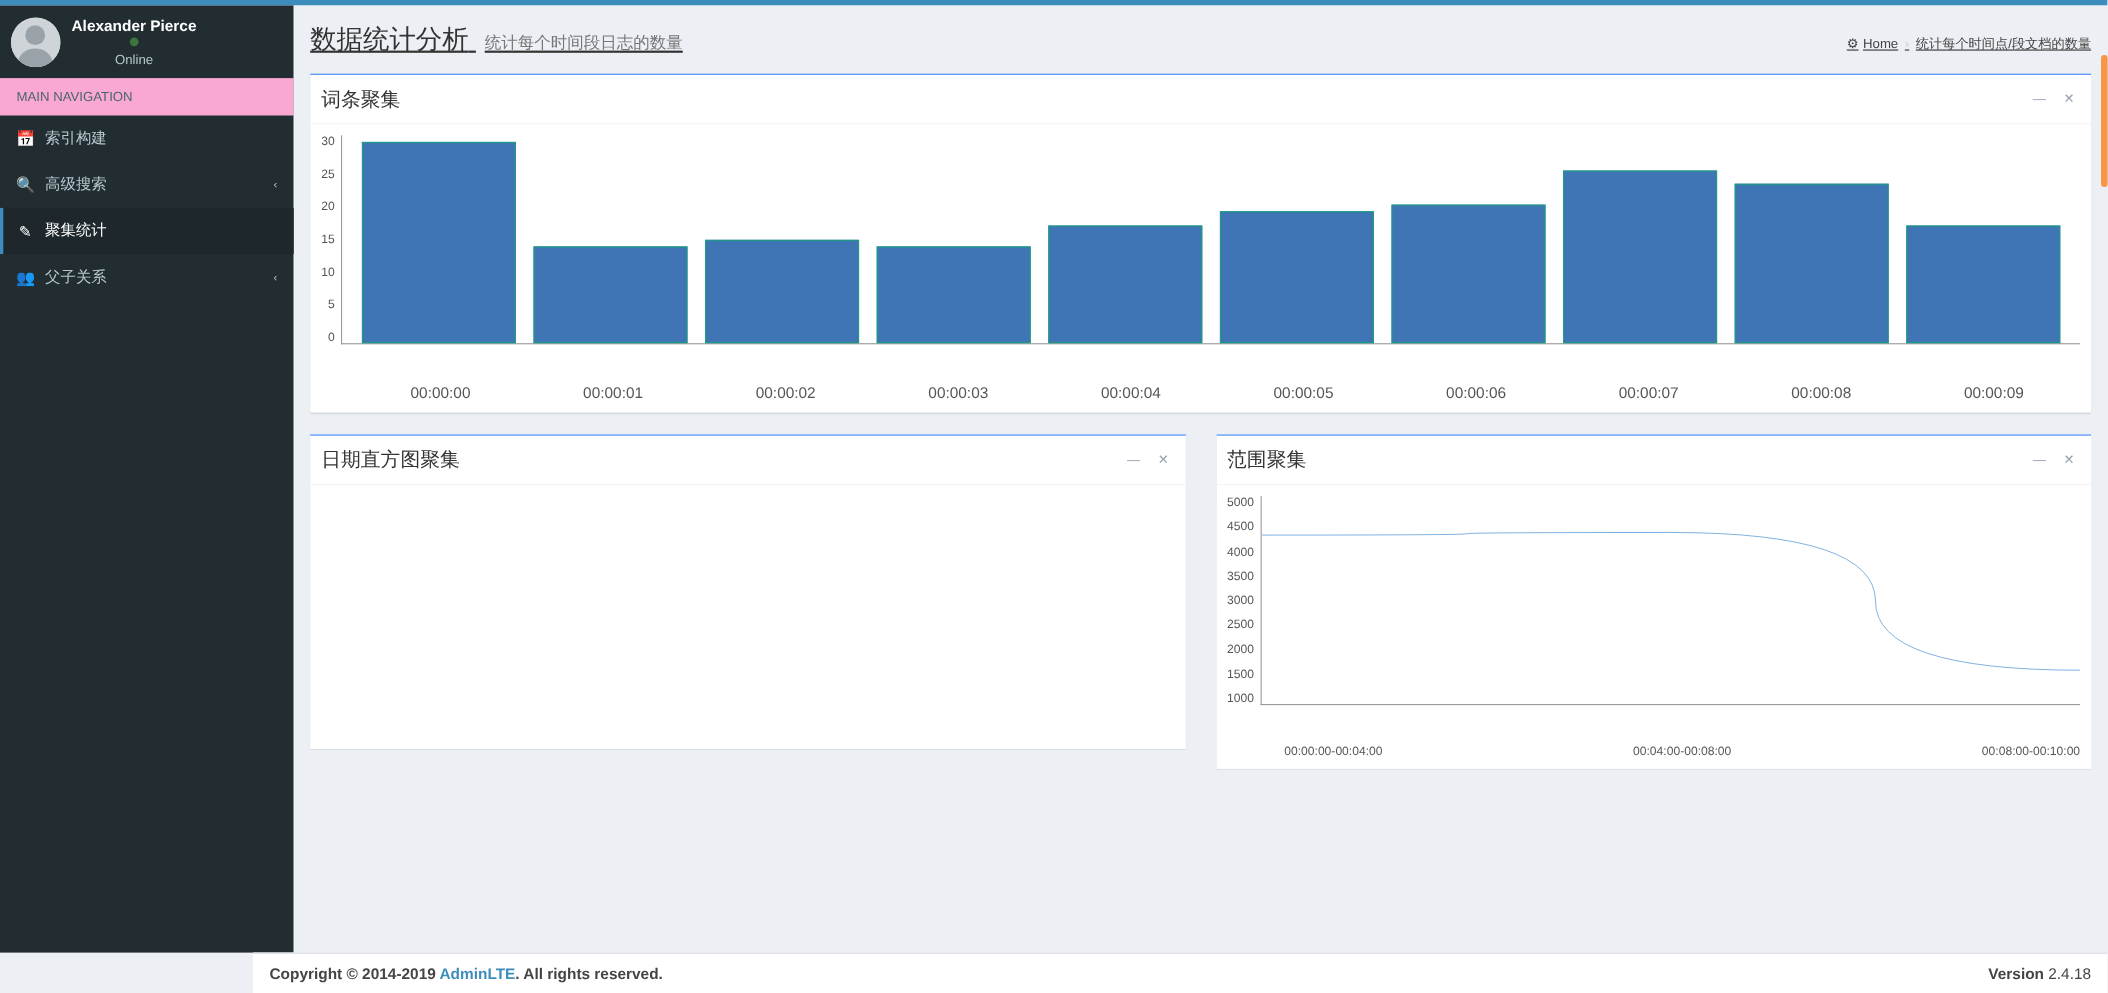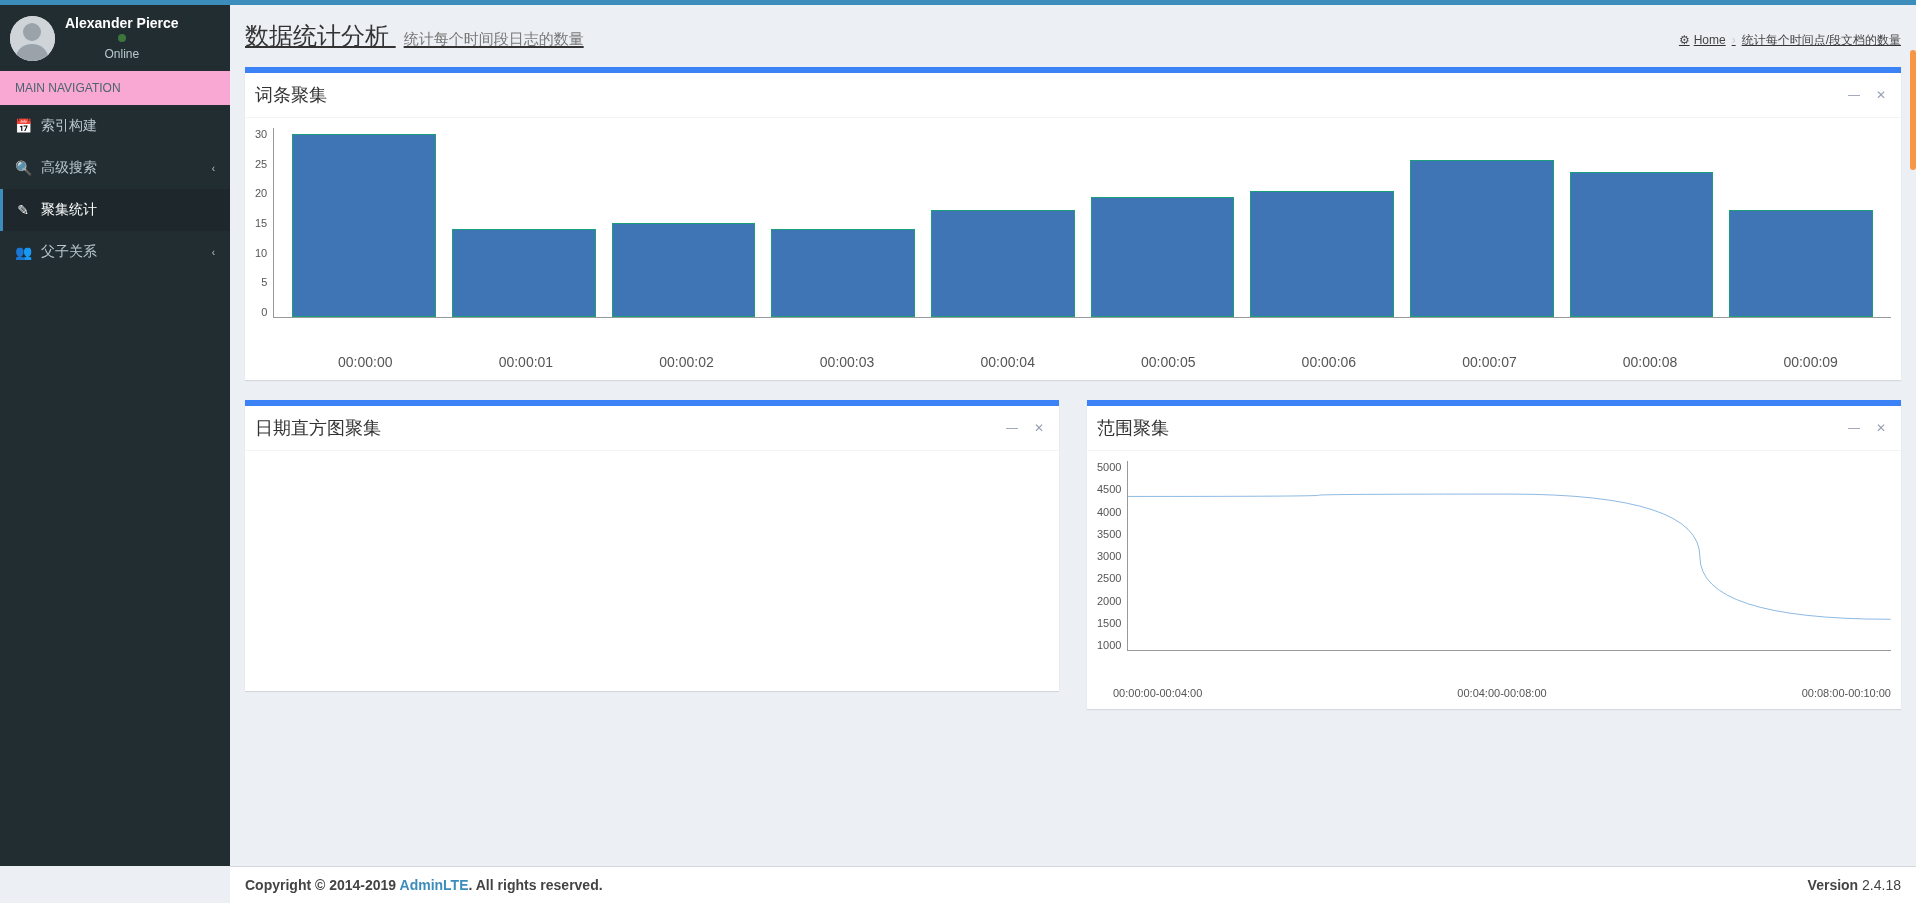--- a/index.html
+++ b/index.html
@@ -2,21 +2,21 @@
 <html><head>
 <meta charset="utf-8">
 <style>
 * { margin: 0; padding: 0; box-sizing: border-box; }
 body { font-family: "Source Sans Pro", "Helvetica Neue", Helvetica, Arial, sans-serif; font-size: 14px; background: #ecf0f5; color: #333; }
 .wrapper { display: flex; min-height: 100vh; flex-direction: column; }
 .topbar { height: 5px; background: #3c8dbc; }
 .main { display: flex; flex: 1; }
 
 
-.sidebar { width: 230px; background: #222d32; color: #b8c7ce; display: flex; flex-direction: column; }
+.sidebar { width: 267px; background: #222d32; color: #b8c7ce; display: flex; flex-direction: column; }
 .user-panel { padding: 10px; display: flex; align-items: center; gap: 10px; }
 .user-panel .avatar { width: 45px; height: 45px; border-radius: 50%; background: #ddd; display:flex; align-items:center; justify-content:center; overflow:hidden; }
 .user-panel .avatar svg { width:100%; height:100%; }
 .user-info .name { color: #fff; font-weight: 600; }
 .user-info .status { font-size: 12px; color: #b8c7ce; display: flex; align-items: center; gap: 5px; margin-top:3px;flex-direction:column; }
 .status-dot { width: 8px; height: 8px; border-radius: 50%; background: #3c763d; display: inline-block; }
 .nav-header { padding: 10px 15px; color: #4b646f; background: #f9a8d4; font-size: 12px; }
 .nav-item { display: flex; align-items: center; padding: 12px 15px; color: #b8c7ce; cursor: pointer; gap: 10px; position: relative; }
 .nav-item.active { background: #1e282c; color: #fff; border-left: 3px solid #3c8dbc; padding-left:12px; }
 .nav-item .chev { margin-left: auto; font-size: 10px; }
@@ -25,21 +25,21 @@
 
 .content-wrapper { flex: 1; display: flex; flex-direction: column; background: #ecf0f5; min-width: 0; }
 .content-header { padding: 15px; display: flex; align-items: baseline; justify-content: space-between; text-decoration: underline; }
 .content-header h1 { font-size: 24px; font-weight: 500; color: #333; }
 .content-header h1 small { font-size: 15px; color: #777; font-weight: 300; margin-left: 8px; }
 .breadcrumb { font-size: 12px; color: #444; display: flex; align-items: center; gap: 6px; }
 .breadcrumb .sep { color: #ccc; }
 .breadcrumb a { color: #444; text-decoration: none; display:flex; align-items:center; gap:4px; }
 
 .content { padding: 0 15px 15px; }
-.box { background: #fff; border-top: 6px solid #3b82f6; margin-bottom: 20px; box-shadow: 0 1px 1px rgba(0,0,0,.1); }
+.box { background: #fff; border-top: 1px solid #3b82f6; margin-bottom: 20px; box-shadow: 0 1px 1px rgba(0,0,0,.1); }
 .box-header { padding: 10px; display: flex; align-items: center; justify-content: space-between; border-bottom: 1px solid #f4f4f4; }
 .box-title { font-size: 18px; font-weight: 400; }
 .box-tools { display: flex; gap: 6px; }
 .box-tool-btn { background: none; border: none; color: #97a0b3; cursor: pointer; padding: 2px 5px; font-size: 12px; }
 .box-body { padding: 10px; }
 
 .row { display: flex; gap: 28px; }
 .col-half { flex: 1; min-width: 0; }
 
 
@@ -51,21 +51,21 @@
 .bar-wrap { flex: 1; display: flex; justify-content: center; align-items: flex-end; height: 100%; }
 .bar { width: 90%; background: #3f74b5; border: 1px solid #1a9e7e; }
 .x-labels { display: flex; padding-left: 0; margin-left: 30px; }
 .x-label { flex: 1; text-align: center; font-size: 14px; color: #555; padding-top: 6px; }
 
 
 .line-chart { display: flex; height: 220px; }
 .line-plot { flex: 1; position: relative; height: 190px; border-left: 1px solid #999; border-bottom: 1px solid #999; }
 .line-y-axis { display: flex; flex-direction: column; justify-content: space-between; align-items: flex-end; padding-right: 6px; font-size: 11px; color: #555; height: 190px; }
 .line-svg { position: absolute; inset: 0; width: 100%; height: 100%; }
-.line-x-labels { display: flex; justify-content: space-between; margin-left: 16px; font-size: 11px; color: #555; padding-top: 6px; }
+.line-x-labels { display: flex; justify-content: space-between; margin-left: 52px; font-size: 11px; color: #555; padding-top: 6px; }
 
 .empty-box { height: 240px; }
 
 
 .footer { background: #fff; border-top: 1px solid #d2d6de; padding: 10px 15px; display: flex; justify-content: space-between; font-size: 14px; color: #444; margin-left: 230px; }
 .footer a { color: #3c8dbc; text-decoration: none; }
 
 
 .scroll-ind { position: fixed; right: 0; top: 50px; width: 6px; height: 120px; background: #f79646; border-radius: 3px; }
 </style>

